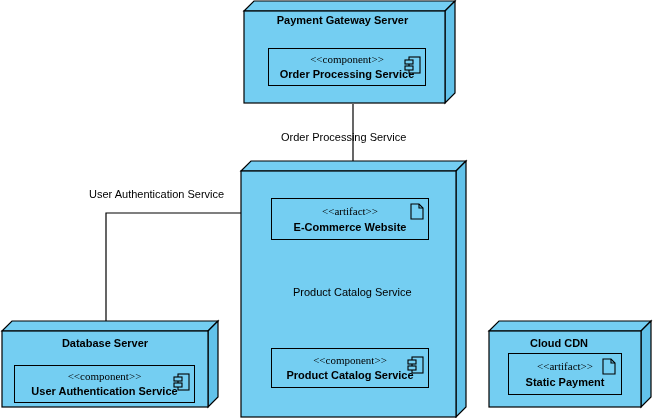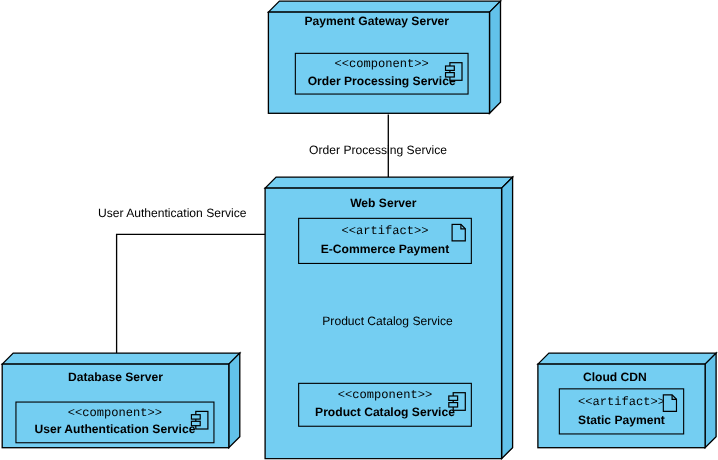--- a/index.html
+++ b/index.html
@@ -46,21 +46,21 @@
     border: 1px solid #000000;
     background: #74CEF2;
   }
   .elem-stereotype {
     position: absolute;
     left: 0;
     right: 0;
     text-align: center;
     font-size: 11px;
     color: #000000;
-    font-family: Liberation Mono, monospace;
+    font-family: Liberation Serif, serif;
     white-space: nowrap;
     line-height: 13px;
   }
   .elem-name {
     position: absolute;
     left: 0;
     right: 0;
     text-align: center;
     font-size: 11px;
     font-weight: bold;
@@ -111,24 +111,23 @@
       <rect x="1" y="5" width="8" height="4" fill="#74CEF2" stroke="#000000" stroke-width="1.1"></rect>
       <rect x="1" y="11" width="8" height="4" fill="#74CEF2" stroke="#000000" stroke-width="1.1"></rect>
     </svg>
   </div>
 
   <svg class="svg-layer" viewBox="0 0 653 418" width="653" height="418">
     <polygon points="241,171 251,161 466,161 456,171" fill="#74CEF2" stroke="#000000" stroke-width="1.2"></polygon>
     <polygon points="456,171 466,161 466,407 456,417" fill="#62C2EA" stroke="#000000" stroke-width="1.2"></polygon>
     <rect x="241" y="171" width="215" height="246" fill="#74CEF2" stroke="#000000" stroke-width="1.2"></rect>
   </svg>
-  <div class="node-label" style="left:241px; top:179px; width:215px;">Web Server</div>
   <div class="elem-box" style="left:271px; top:198px; width:158px; height:42px;">
     <div class="elem-stereotype" style="top:6px;">&lt;&lt;artifact&gt;&gt;</div>
-    <div class="elem-name" style="top:22px;">E-Commerce Payment</div>
+    <div class="elem-name" style="top:22px;">E-Commerce Website</div>
     <svg class="elem-icon" style="right:4px; top:4px;" width="14" height="17" viewBox="0 0 14 17">
       <path d="M1,1 L9,1 L13,5 L13,16 L1,16 Z" fill="#74CEF2" stroke="#000000" stroke-width="1.1" stroke-linejoin="miter"></path>
       <path d="M9,1 L9,5 L13,5" fill="none" stroke="#000000" stroke-width="1.1"></path>
     </svg>
   </div>
   <div class="elem-box" style="left:271px; top:348px; width:158px; height:40px;">
     <div class="elem-stereotype" style="top:5px;">&lt;&lt;component&gt;&gt;</div>
     <div class="elem-name" style="top:20px;">Product Catalog Service</div>
     <svg class="elem-icon" style="right:3px; top:6px;" width="18" height="20" viewBox="0 0 18 20">
       <rect x="5" y="2" width="11" height="16" fill="#74CEF2" stroke="#000000" stroke-width="1.1"></rect>

